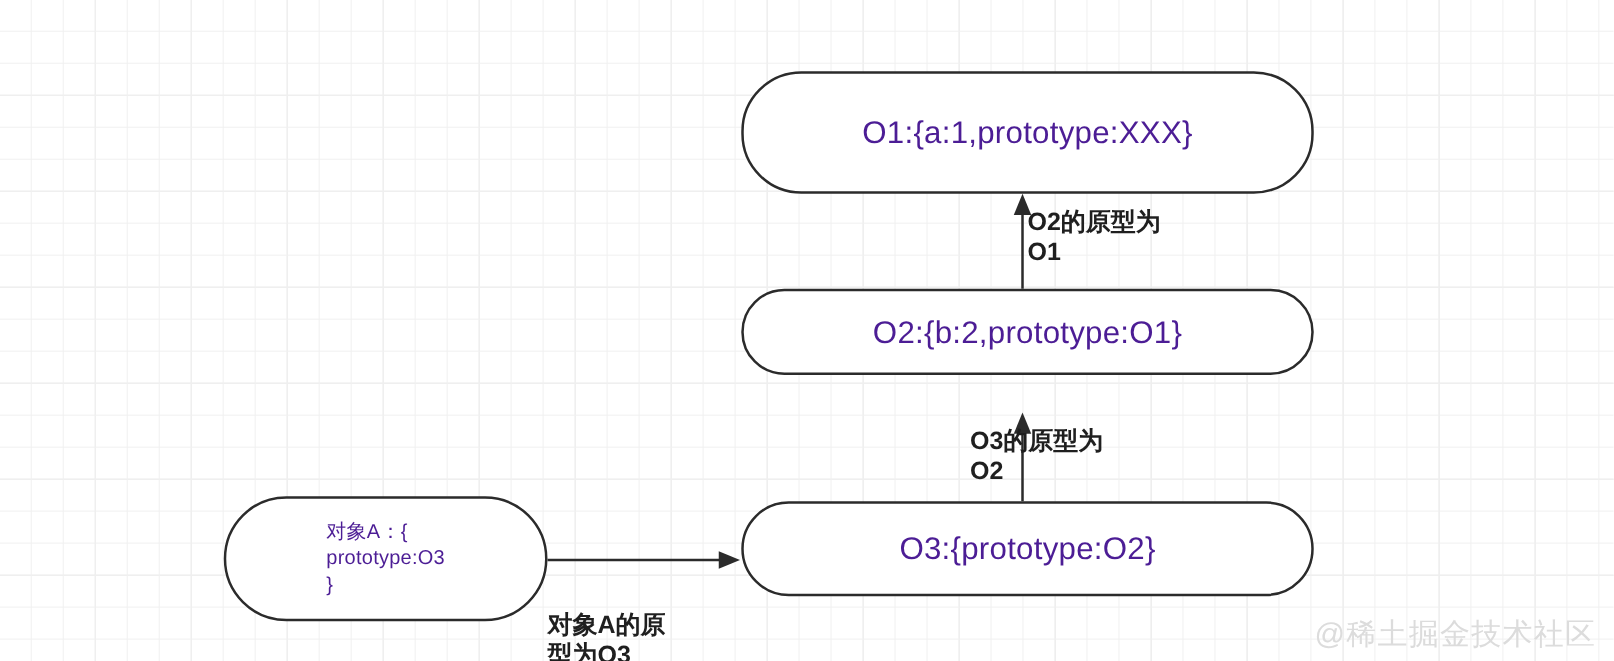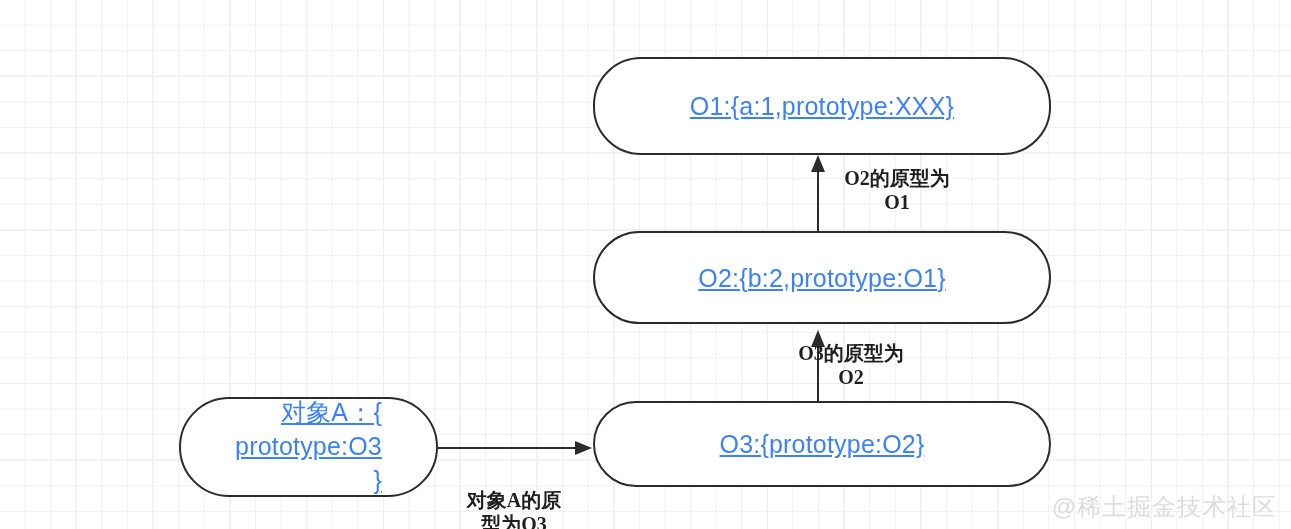--- a/index.html
+++ b/index.html
@@ -35,36 +35,35 @@
 
   .node {
     position: absolute;
     box-sizing: border-box;
     border: 2px solid #2b2b2b;
     background: #ffffff;
     border-radius: 48px;
     display: flex;
     align-items: center;
     justify-content: center;
-    text-align: right;
-    color: #3b82f6;
+    text-align: left;
+    color: #4c1d95;
     font-size: 25px;
     line-height: 1.28;
     letter-spacing: 0.2px;
     white-space: pre-line;
-    text-decoration: underline;
   }
 
   #node-o1 { left: 593px;  top: 57px;  width: 458px; height: 98px; }
-  #node-o2 { left: 593px;  top: 231px; width: 458px; height: 93px; }
-  #node-o3 { left: 593px;  top: 401px; width: 458px; height: 86px; }
+  #node-o2 { left: 593px;  top: 231px; width: 458px; height: 69px; }
+  #node-o3 { left: 593px;  top: 401px; width: 458px; height: 76px; }
 
   #node-a {
     left: 179px; top: 397px; width: 259px; height: 100px;
-    font-size: 25px;
+    font-size: 16px;
     line-height: 1.35;
     border-radius: 54px;
   }
 
   .arrow-svg {
     position: absolute;
     overflow: visible;
     pointer-events: none;
   }
 
@@ -79,22 +78,20 @@
 
   #arrow-o3-o2 { left: 0; top: 0; width: 1291px; height: 529px; }
 
   .edge-label {
     position: absolute;
     color: #1f1f1f;
     font-weight: bold;
     font-size: 20px;
     line-height: 1.22;
     white-space: pre-line;
-    text-align: center;
-    font-family: Liberation Serif, serif;
   }
 
   #label-o2-o1 { left: 822px; top: 166px; width: 150px; }
   #label-o3-o2 { left: 776px; top: 341px; width: 150px; }
   #label-a-o3  { left: 438px; top: 488px; width: 152px; }
 
   #watermark {
     position: absolute;
     right: 14px;
     bottom: 6px;

